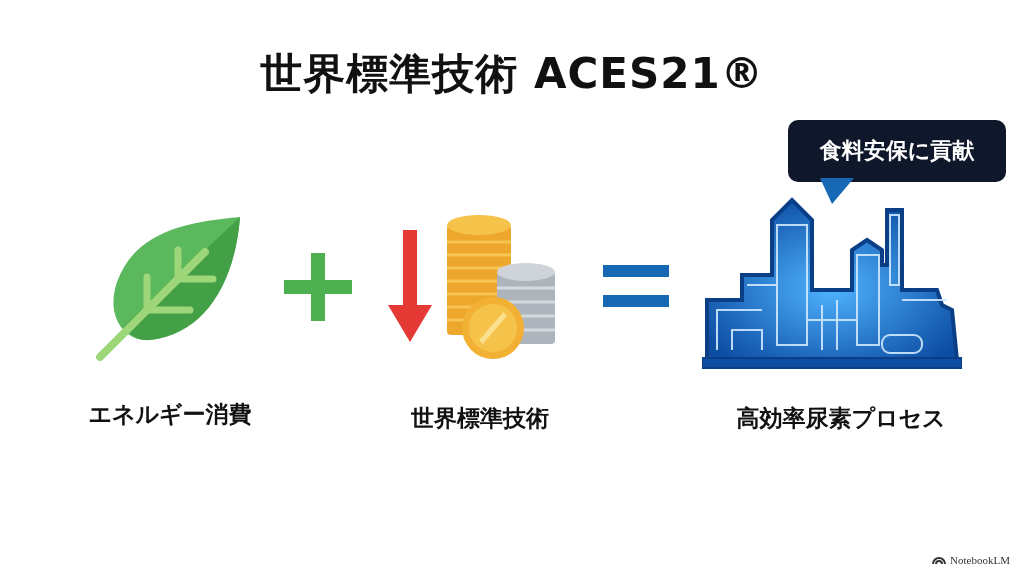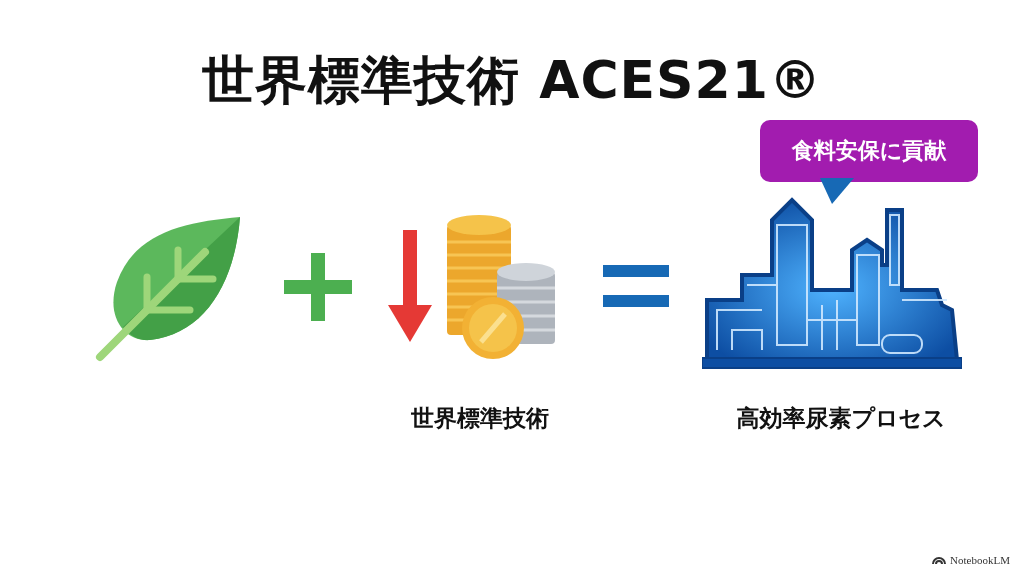--- a/index.html
+++ b/index.html
@@ -1,20 +1,20 @@
 <!DOCTYPE html>
 <html><head>
 <meta charset="utf-8">
 <style>
   html,body{margin:0;padding:0;}
   body{width:1024px;height:572px;background:#ffffff;position:relative;overflow:hidden;font-family:"DejaVu Sans","Liberation Sans",sans-serif;color:#111;}
-  .title{position:absolute;left:0;right:0;top:46px;text-align:center;font-size:52px;font-weight:bold;letter-spacing:1px;color:#111;}
+  .title{position:absolute;left:0;right:0;top:46px;text-align:center;font-size:42px;font-weight:bold;letter-spacing:1px;color:#111;}
   .abs{position:absolute;}
   .label{position:absolute;text-align:center;font-size:23px;font-weight:bold;color:#111;line-height:32px;}
-  .bubble{position:absolute;left:760px;top:120px;width:218px;height:62px;background:#a21caf;border-radius:10px;color:#fff;font-size:22px;font-weight:bold;display:flex;align-items:center;justify-content:center;}
+  .bubble{position:absolute;left:788px;top:120px;width:218px;height:62px;background:#0f172a;border-radius:10px;color:#fff;font-size:22px;font-weight:bold;display:flex;align-items:center;justify-content:center;}
   .bubble-tail{position:absolute;left:820px;top:178px;width:0;height:0;border-left:12px solid transparent;border-right:22px solid transparent;border-top:26px solid #1769b5;}
   .brand{position:absolute;right:14px;bottom:6px;font-size:11px;color:#333;display:flex;align-items:flex-start;gap:4px;font-family:Liberation Serif, serif;}
 </style>
 </head>
 <body>
 
 <div class="title">世界標準技術 ACES21®</div>
 
 <svg class="abs" style="left:95px;top:212px" width="150" height="150" viewBox="0 0 150 150">
   <path d="M145 5 C 90 10, 40 20, 22 70 C 10 105, 30 130, 55 128 C 110 122, 140 70, 145 5 Z" fill="#5cb85c"></path>
@@ -88,20 +88,21 @@
     <path d="M30 160 L30 140 L60 140 L60 160"></path>
     <rect x="180" y="145" width="40" height="18" rx="8"></rect>
     <path d="M200 110 L245 110"></path>
     <path d="M120 115 L120 160"></path>
     <path d="M135 110 L135 160"></path>
   </g>
   <rect x="0" y="168" width="260" height="10" fill="#0d4ea3" stroke="#0a3f87" stroke-width="2"></rect>
 </svg>
 
 <div class="label" style="left:50px;top:398px;width:240px;">
+  <div>エネルギー消費</div>
 </div>
 <div class="label" style="left:360px;top:402px;width:240px;">世界標準技術</div>
 <div class="label" style="left:696px;top:402px;width:290px;">高効率尿素プロセス</div>
 
 <div class="brand">
   <svg width="14" height="10" viewBox="0 0 14 10">
       <path d="M1 10 A6 6 0 0 1 13 10" stroke="#333" stroke-width="2" fill="none"></path>
       <path d="M4 10 A3 3 0 0 1 10 10" stroke="#333" stroke-width="2" fill="none"></path>
     </svg>
   <span>NotebookLM</span>

